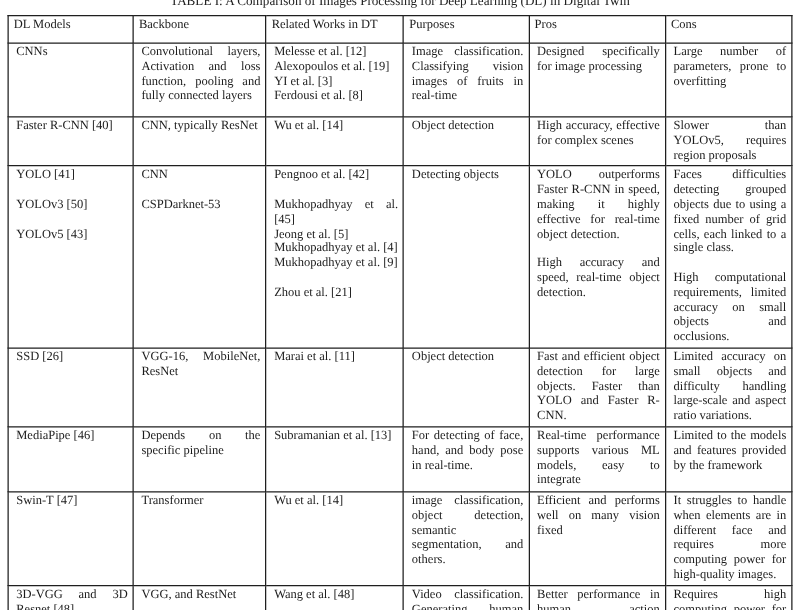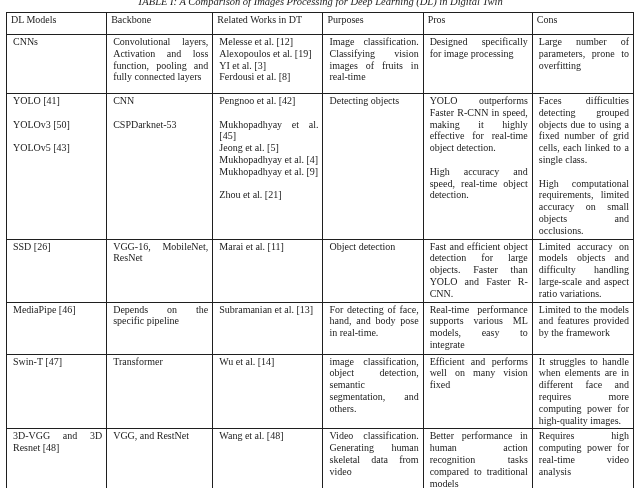--- a/index.html
+++ b/index.html
@@ -7,21 +7,20 @@
     margin: 0; padding: 0;
     width: 640px; height: 488px;
     background: #ffffff;
     font-family: "Liberation Serif", serif;
     color: #1b1b1b;
     overflow: hidden;
   }
   .caption-clip {
     height: 9px;
     overflow: hidden;
-    font-style: italic;
   }
   .caption {
     font-size: 10.5px;
     line-height: 14px;
     margin-top: -5px;
     text-align: center;
     white-space: nowrap;
     color: #222;
   }
   table.cmp {
@@ -93,20 +92,28 @@
       <td>CNNs</td>
       <td>Convolutional layers, Activation and loss function, pooling and fully connected layers</td>
       <td>Melesse et al. [12]
 Alexopoulos et al. [19]
 YI et al. [3]
 Ferdousi et al. [8]</td>
       <td>Image classification. Classifying vision images of fruits in real-time</td>
       <td>Designed specifically for image processing</td>
       <td>Large number of parameters, prone to overfitting</td>
     </tr>
+    <tr class="r1">
+      <td>Faster R-CNN [40]</td>
+      <td>CNN, typically ResNet</td>
+      <td>Wu et al. [14]</td>
+      <td>Object detection</td>
+      <td>High accuracy, effective for complex scenes</td>
+      <td>Slower than YOLOv5, requires region proposals</td>
+    </tr>
     <tr class="r2">
       <td>YOLO [41]
 
 YOLOv3 [50]
 
 YOLOv5 [43]</td>
       <td>CNN
 
 CSPDarknet-53</td>
       <td>Pengnoo et al. [42]
@@ -124,21 +131,21 @@
       <td>Faces difficulties detecting grouped objects due to using a fixed number of grid cells, each linked to a single class.
 
 High computational requirements, limited accuracy on small objects and occlusions.</td>
     </tr>
     <tr class="r3">
       <td>SSD [26]</td>
       <td>VGG-16, MobileNet, ResNet</td>
       <td>Marai et al. [11]</td>
       <td>Object detection</td>
       <td>Fast and efficient object detection for large objects. Faster than YOLO and Faster R-CNN.</td>
-      <td>Limited accuracy on models objects and difficulty handling large-scale and aspect ratio variations.</td>
+      <td>Limited accuracy on small objects and difficulty handling large-scale and aspect ratio variations.</td>
     </tr>
     <tr class="r4">
       <td>MediaPipe [46]</td>
       <td>Depends on the specific pipeline</td>
       <td>Subramanian et al. [13]</td>
       <td>For detecting of face, hand, and body pose in real-time.</td>
       <td>Real-time performance supports various ML models, easy to integrate</td>
       <td>Limited to the models and features provided by the framework</td>
     </tr>
     <tr class="r5">

